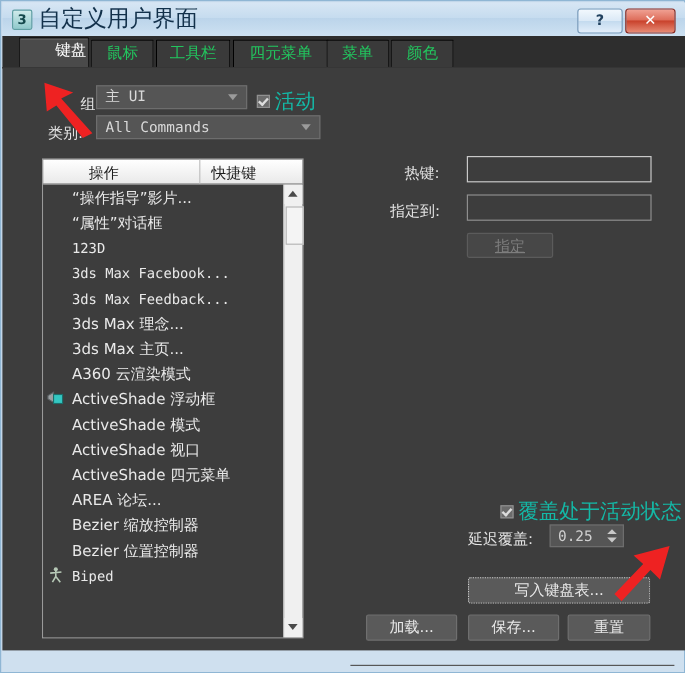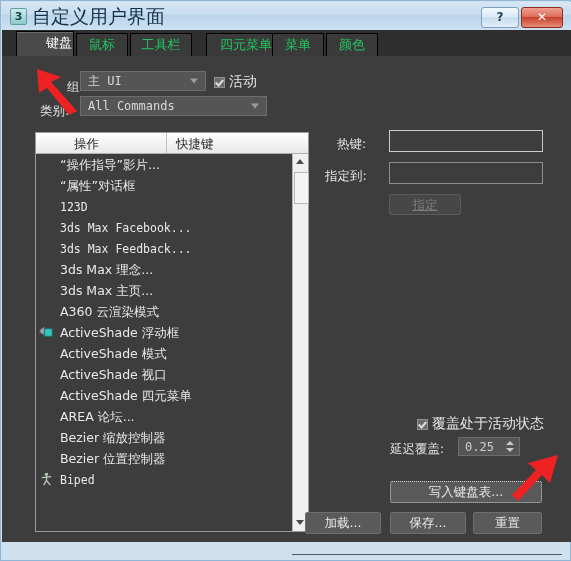--- a/index.html
+++ b/index.html
@@ -49,24 +49,24 @@
   .combo .arr{position:absolute;right:7px;top:50%;transform:translateY(-50%);
               width:0;height:0;border-left:4px solid transparent;border-right:4px solid transparent;
               border-top:5px solid #9b9b9b;}
 
   
   .chk{position:absolute;display:flex;align-items:center;gap:4px;cursor:default;}
   .chk .box{width:11px;height:11px;box-sizing:border-box;background:#6b6b6b;
             border:1px solid #909090;position:relative;flex:none;}
   .chk .box.on::after{content:"";position:absolute;left:2px;top:0px;width:3px;height:6px;
             border:solid #ddd;border-width:0 2px 2px 0;transform:rotate(42deg);}
-  .chk .ct{color:#e5e5e5;font-size:14px;white-space:nowrap;}
-
-  
-  #listbox{position:absolute;left:33px;top:76px;width:274px;height:400px;
+  .chk .ct{color:#14b8a6;font-size:17px;white-space:nowrap;}
+
+  
+  #listbox{position:absolute;left:33px;top:76px;width:218px;height:400px;
            box-sizing:border-box;background:#3d3d3d;border:1px solid #9a9a9a;}
   #list-head{position:absolute;left:0;top:0;width:100%;height:21px;
              background:linear-gradient(to bottom,#ffffff,#e9e9e9);
              border-bottom:1px solid #b0b0b0;box-sizing:border-box;}
   #list-head .hc{position:absolute;top:2px;color:#1d1d1d;font-size:12.5px;line-height:17px;}
   #hc1{left:38px;}
   #hc2{left:140px;}
   #hdiv{position:absolute;left:130px;top:0;width:1px;height:20px;background:#c0c0c0;}
   #list-items{position:absolute;left:0;top:21px;right:16px;bottom:0;overflow:hidden;background:#3d3d3d;}
   .li{position:relative;height:21px;line-height:21px;padding-left:24px;
@@ -118,21 +118,21 @@
     <div id="app-icon">3</div>
     <div id="title-text">自定义用户界面</div>
     <div class="sysbtn" id="help-btn">?</div>
     <div class="sysbtn" id="close-btn">✕</div>
   </div>
 
   <div id="tabstrip">
       <div class="tab active" style="left: 14px; width: 58px;">键盘</div>
       <div class="tab" style="left: 74px; width: 52px;">鼠标</div>
       <div class="tab" style="left: 128px; width: 62px;">工具栏</div>
-      <div class="tab" style="left: 204px; width: 80px;">四元菜单</div>
+      <div class="tab" style="left: 192px; width: 80px;">四元菜单</div>
       <div class="tab" style="left: 270px; width: 52px;">菜单</div>
       <div class="tab" style="left: 324px; width: 52px;">颜色</div>
     </div>
 
   <div id="panel">
 
     <div class="lbl" style="left:65px;top:23px;">组:</div>
     <div class="combo" style="left:78px;top:15px;width:126px;height:20px;">
       <span class="cv">主 UI</span>
       <span class="arr"></span>

